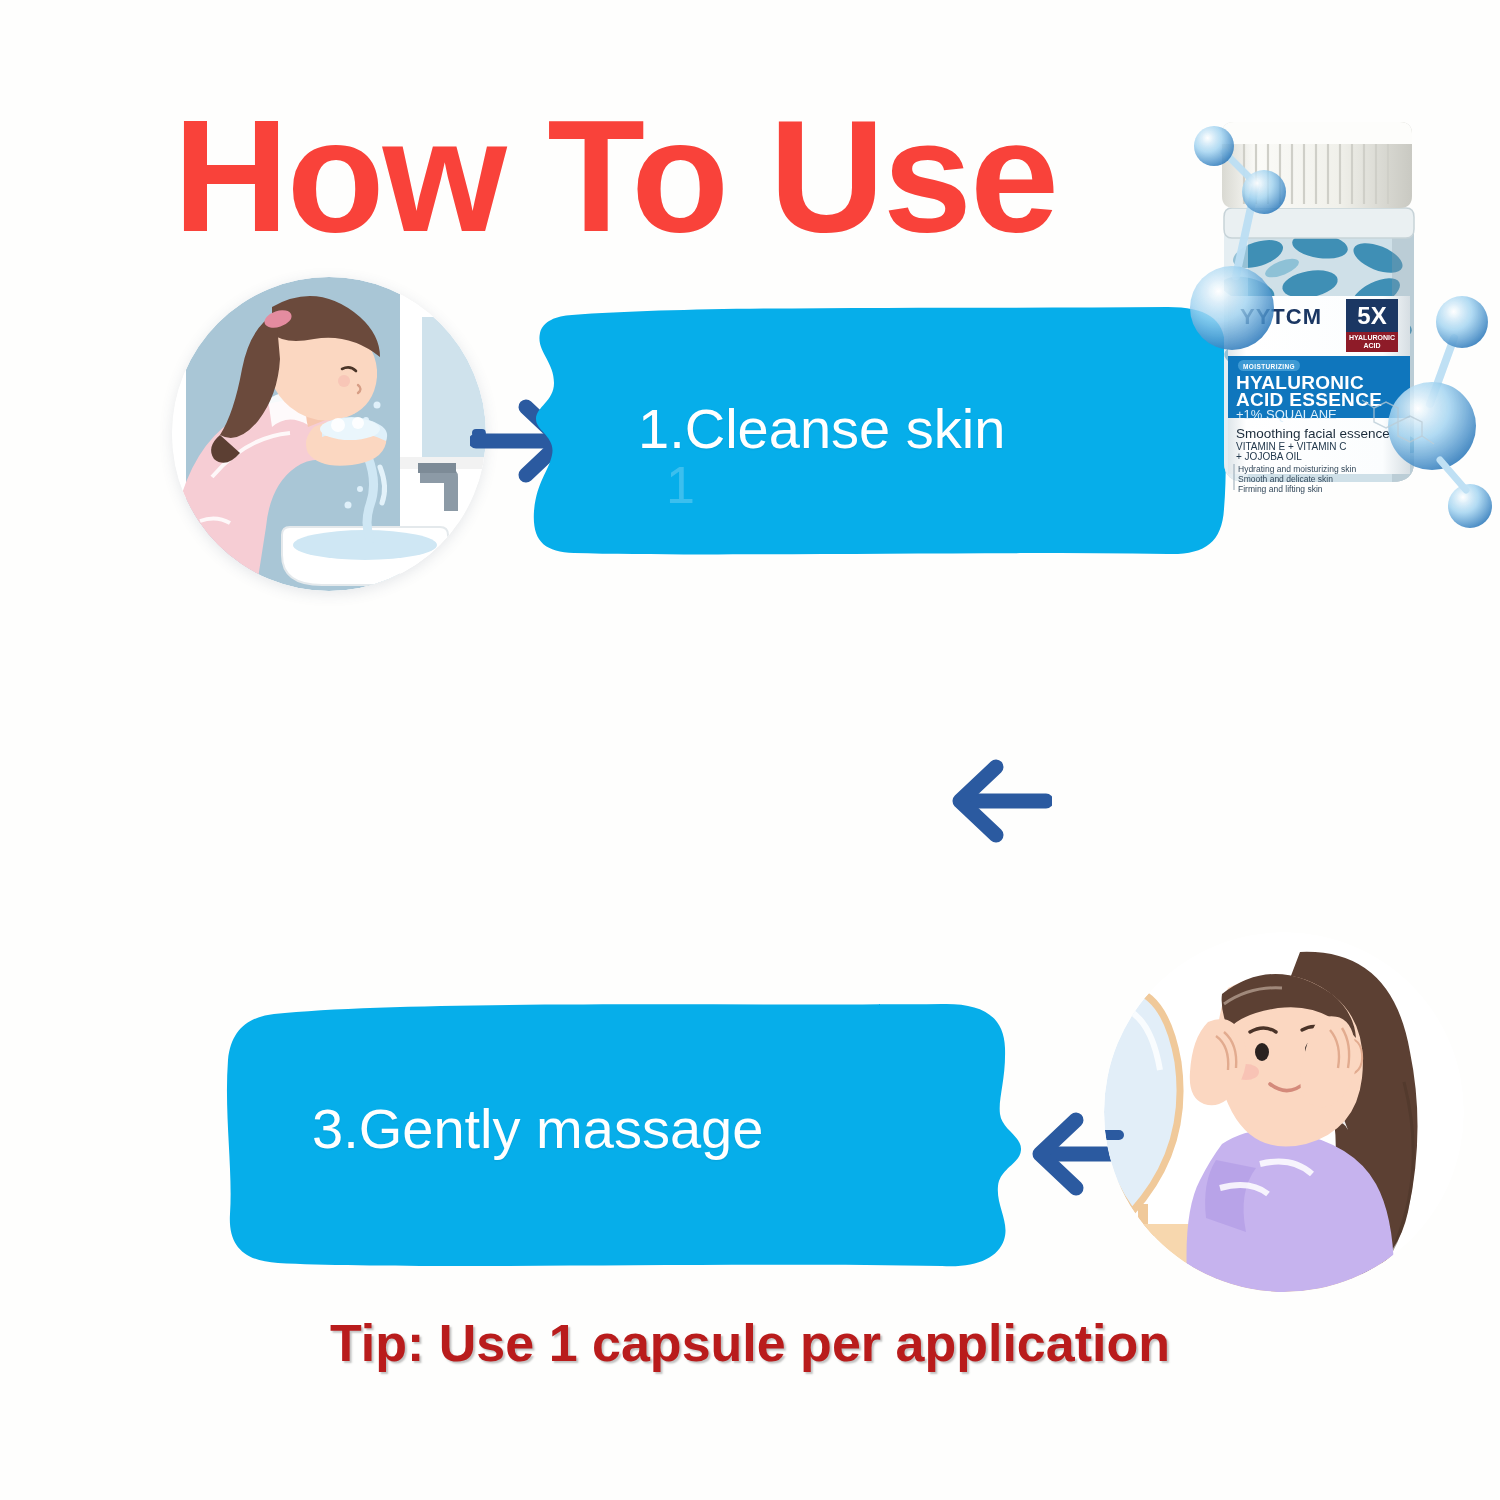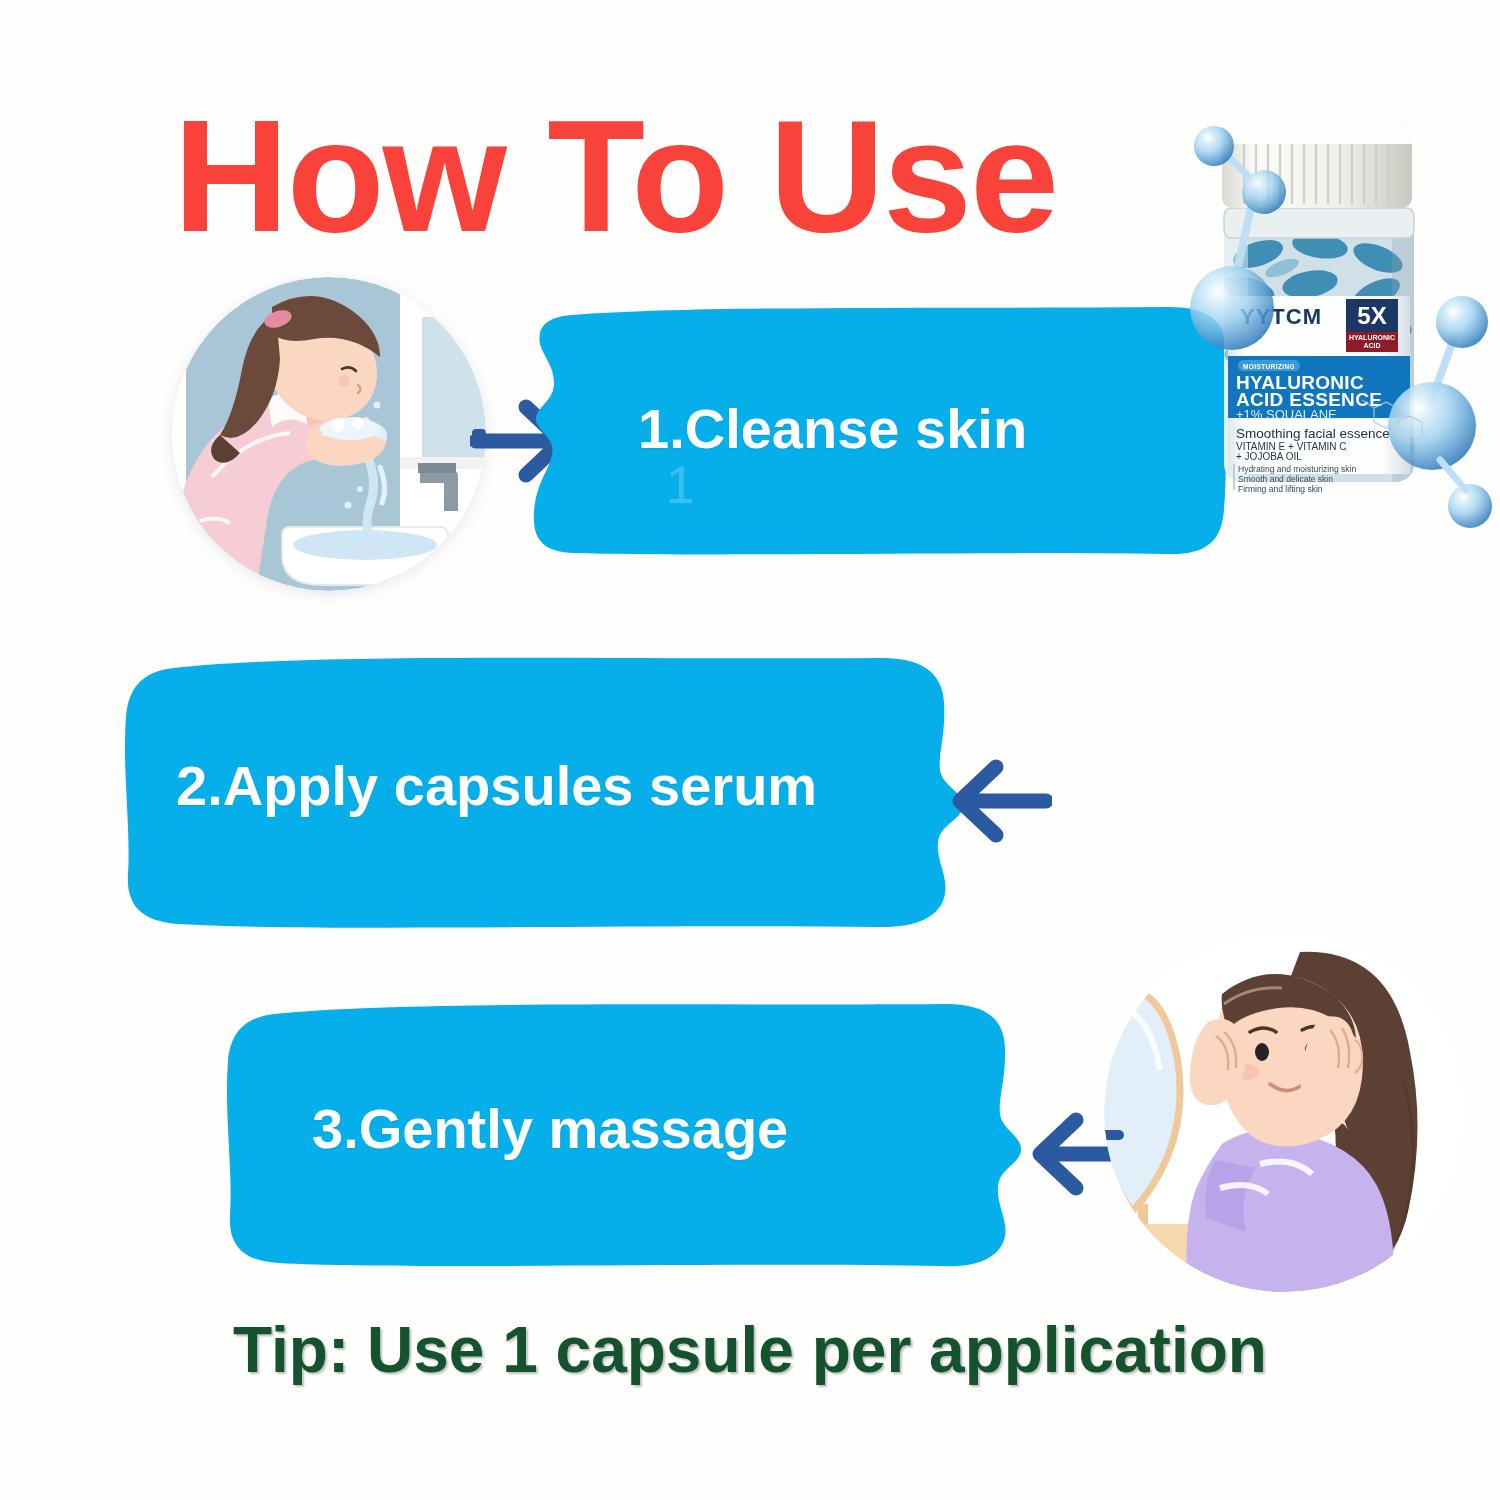--- a/index.html
+++ b/index.html
@@ -26,21 +26,21 @@
     z-index:4;
   }
 
   
   .marker{position:absolute;}
   .marker svg{display:block;width:100%;height:100%;}
   .marker .label{
     position:absolute;
     color:#ffffff;
     font-size:56px;
-    font-weight:bold;
+    font-weight:normal;
     white-space:nowrap;
     text-shadow:0 1px 2px rgba(0,0,0,.07);
   }
   .ghost{
     position:absolute;
     color:rgba(255,255,255,.22);
     font-size:52px;
     font-weight:normal;
   }
 
@@ -71,23 +71,23 @@
 
   
   #product{position:absolute;left:1178px;top:108px;width:322px;height:480px;z-index:5;}
   #product svg{display:block;}
 
   
   .tip{
     position:absolute;
     left:0;top:1313px;width:1500px;
     text-align:center;
-    font-size:64px;
+    font-size:52px;
     font-weight:bold;
-    color:#14532d;
+    color:#b91c1c;
     white-space:nowrap;
     text-shadow:2px 2px 2px rgba(120,120,120,.45);
   }
 </style>
 </head>
 <body>
 
 <div id="stage">
 
   <div class="title">How To Use</div>
@@ -177,38 +177,20 @@
         C 9 178, 20 170, 24 152
         C 28 134, 8 128, 8 116
         C 8 104, 26 98, 26 80
         C 26 58, 8 48, 12 30
         C 15 18, 28 13, 44 12 Z"></path>
     </svg>
     <div class="label">1.Cleanse skin</div>
     <div class="ghost">1</div>
   </div>
 
-  <div class="marker" id="box2">
-    <svg viewBox="0 0 860 284" preserveAspectRatio="none">
-      <path fill="#06aeea" d="
-        M 56 18
-        C 200 2, 520 10, 760 8
-        C 800 7, 824 20, 826 52
-        C 828 84, 820 104, 822 120
-        C 824 136, 846 142, 845 156
-        C 844 170, 822 174, 820 192
-        C 818 212, 832 228, 826 248
-        C 820 268, 796 278, 760 277
-        C 520 274, 200 282, 60 274
-        C 24 271, 8 256, 10 224
-        C 13 178, 4 120, 8 66
-        C 11 34, 28 21, 56 18 Z"></path>
-    </svg>
-    <div class="label">2.Apply capsules serum</div>
-  </div>
 
   <div class="arrow" id="arrow2">
     <svg width="112" height="98" viewBox="0 0 112 98">
       <g stroke="#2b5aa0" stroke-width="15" fill="none" stroke-linecap="round" stroke-linejoin="round">
         <line x1="106" y1="49" x2="24" y2="49"></line>
         <polyline points="56,15 20,49 56,83"></polyline>
       </g>
     </svg>
   </div>
 

